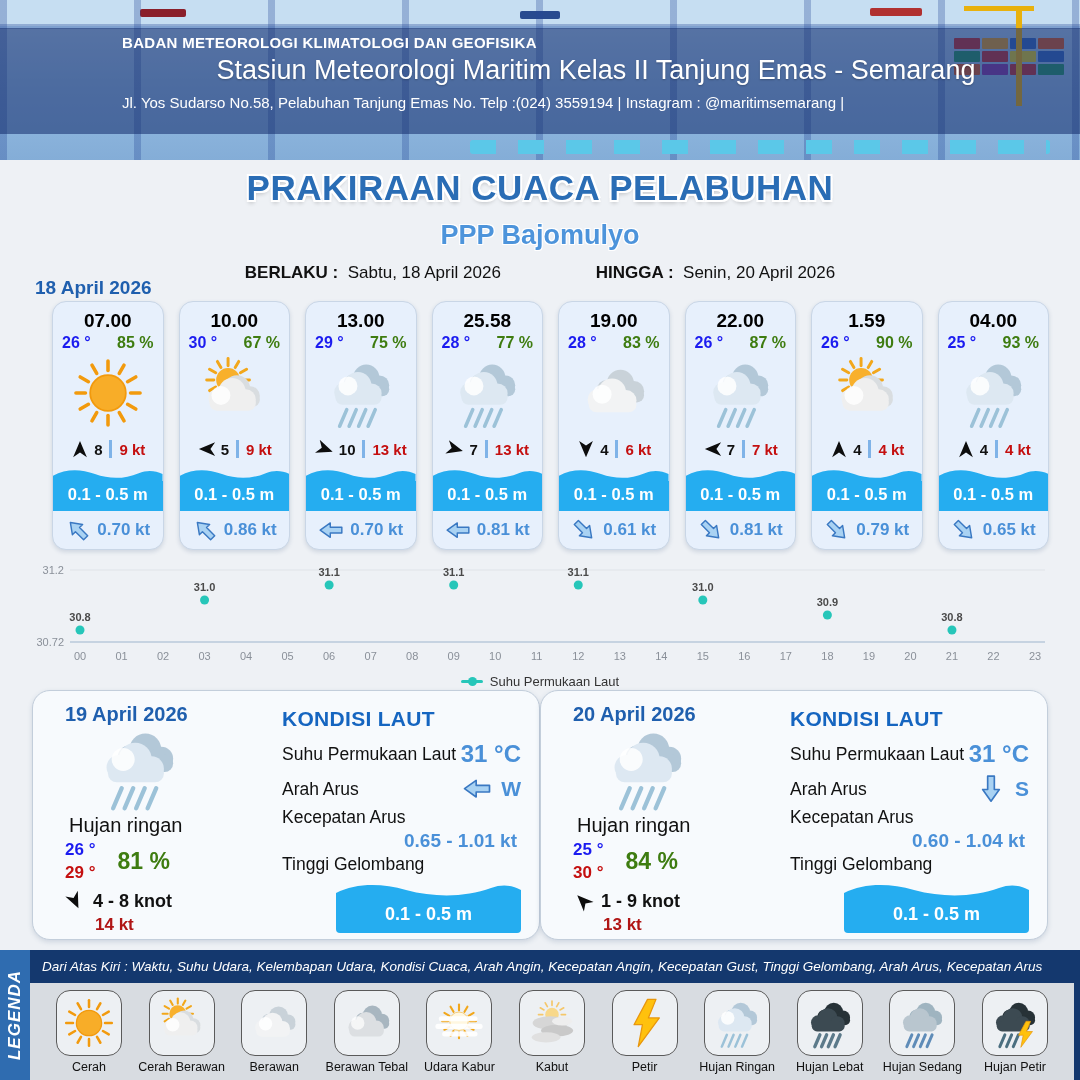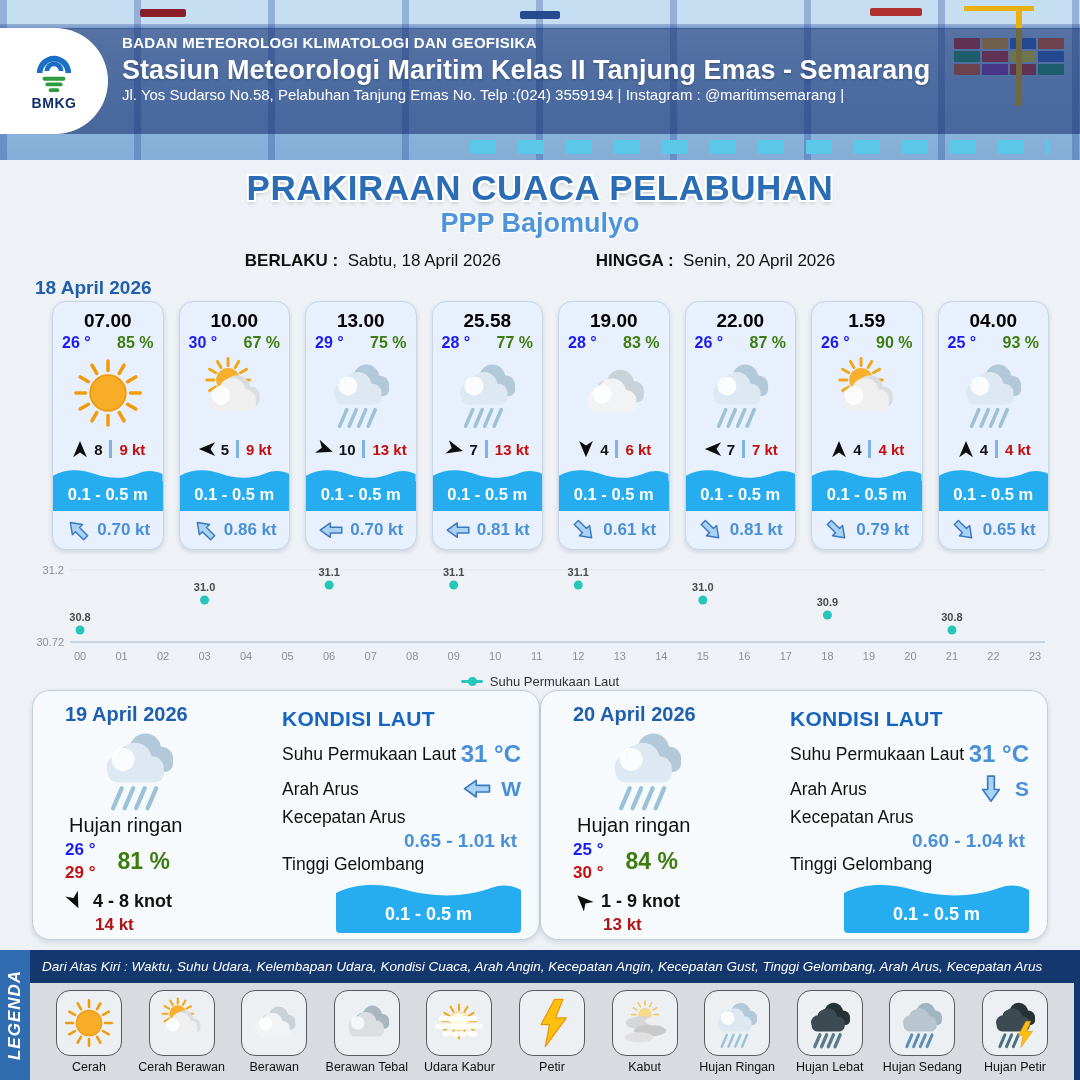--- a/index.html
+++ b/index.html
@@ -18,28 +18,28 @@
   .crane{position:absolute;right:58px;top:6px;width:6px;height:100px;background:#e8b10e;}
   .crane:before{content:"";position:absolute;top:0;left:-52px;width:70px;height:5px;background:#e8b10e;}
   .seats{position:absolute;bottom:6px;left:470px;width:580px;height:14px;border-radius:3px;
     background:repeating-linear-gradient(90deg,#5bc8e8 0 26px,transparent 26px 48px);}
   .overlay{position:absolute;top:28px;left:0;right:0;height:106px;background:rgba(18,42,106,.55);}
   .logo{position:absolute;top:28px;left:0;width:108px;height:106px;background:#fff;
     border-radius:0 53px 53px 0;display:flex;flex-direction:column;align-items:center;justify-content:center;}
   .logo .bmkg-text{font-size:14px;font-weight:bold;color:#0d2f6e;letter-spacing:.5px;margin-top:1px;}
   .banner-text{position:absolute;top:34px;left:122px;right:10px;color:#fff;}
   .banner-text .l1{font-size:15px;font-weight:bold;letter-spacing:.3px;}
-  .banner-text .l2{font-size:27px;font-weight:bold;margin-top:4px;text-shadow:0 1px 2px rgba(0,0,0,.25);}
-  .banner-text .l3{font-size:15px;margin-top:0;}
+  .banner-text .l2{font-size:27px;font-weight:normal;margin-top:4px;text-shadow:0 1px 2px rgba(0,0,0,.25);text-align:center;}
+  .banner-text .l3{font-size:15px;margin-top:8px;}
 
   
   .title-wrap{position:absolute;top:168px;left:0;width:100%;text-align:center;}
   .main-title{font-size:35px;font-weight:800;color:#2a6db5;letter-spacing:.5px;
     text-shadow:-2px -2px 0 #fff,2px -2px 0 #fff,-2px 2px 0 #fff,2px 2px 0 #fff,0 3px 4px rgba(0,0,0,.22);}
-  .sub-title{font-size:27px;font-weight:800;color:#4d94db;margin-top:0;
+  .sub-title{font-size:27px;font-weight:800;color:#4d94db;margin-top:12px;
     text-shadow:-1px -1px 0 #fff,1px -1px 0 #fff,-1px 1px 0 #fff,1px 1px 0 #fff;}
   .validity{margin-top:12px;font-size:17px;color:#111;display:flex;justify-content:center;gap:95px;}
   .validity b{font-weight:bold;}
   .date-label{position:absolute;top:277px;left:35px;font-size:19px;font-weight:bold;color:#1f5fae;}
 
   
   .cards{position:absolute;top:301px;left:31px;right:31px;display:flex;gap:15px;padding-left:21px;}
   .card{flex:1;height:247px;background:#e7f0fc;border:1px solid #c9d6e6;border-radius:14px;
     overflow:hidden;display:flex;flex-direction:column;box-shadow:0 2px 4px rgba(60,90,130,.18);}
   .card .time{text-align:center;font-size:19px;font-weight:bold;color:#000;padding-top:8px;}
@@ -133,30 +133,20 @@
         <span style="background:#e0d02e"></span>
         <span style="background:#3a6fc2"></span>
       <span style="background:#d8602a"></span>
         <span style="background:#8a44a8"></span>
         <span style="background:#c23a3a"></span>
         <span style="background:#2e9b6e"></span>
     </div>
     <div class="crane"></div>
     <div class="seats"></div>
     <div class="overlay"></div>
-    <div class="logo">
-      <svg width="46" height="42" viewBox="0 0 48 44">
-        <path d="M6 22 A18 18 0 0 1 42 22 L36 22 A12 12 0 0 0 12 22 Z" fill="#1a6fc4"></path>
-        <path d="M14 20 A10 10 0 0 1 34 20 L29 20 A5 5 0 0 0 19 20 Z" fill="#1a6fc4"></path>
-        <rect x="12" y="26" width="24" height="4" rx="2" fill="#2e9b3e"></rect>
-        <rect x="15" y="32" width="18" height="4" rx="2" fill="#2e9b3e"></rect>
-        <rect x="18.5" y="38" width="11" height="4" rx="2" fill="#2e9b3e"></rect>
-      </svg>
-      <div class="bmkg-text">BMKG</div>
-    </div>
     <div class="banner-text">
       <div class="l1">BADAN METEOROLOGI KLIMATOLOGI DAN GEOFISIKA</div>
       <div class="l2">Stasiun Meteorologi Maritim Kelas II Tanjung Emas - Semarang</div>
       <div class="l3">Jl. Yos Sudarso No.58, Pelabuhan Tanjung Emas No. Telp :(024) 3559194 | Instagram : @maritimsemarang |</div>
     </div>
   </div>
 
   <div class="title-wrap">
     <div class="main-title">PRAKIRAAN CUACA PELABUHAN</div>
     <div class="sub-title">PPP Bajomulyo</div>
@@ -944,29 +934,20 @@
                 <rect x="12" y="42" width="42" height="6" rx="3"></rect>
               </g>
             </svg>
           </div>
       <div class="ilabel">Udara Kabur</div>
     </div>
 
     <div class="tile">
       <div class="ibox">
             <svg width="54" height="54" viewBox="0 0 64 64">
-              <polygon transform="translate(15 4) scale(1)" points="20,0 4,30 14,30 9,56 34,22 21,22 30,0" fill="#ffc10d" stroke="#e8960c" stroke-width="1.5" stroke-linejoin="round"></polygon>
-            </svg>
-          </div>
-      <div class="ilabel">Petir</div>
-    </div>
-
-    <div class="tile">
-      <div class="ibox">
-            <svg width="54" height="54" viewBox="0 0 64 64">
               <line x1="43.0" y1="22.0" x2="48.0" y2="22.0" stroke="#f5c76a" stroke-width="2" stroke-linecap="round"></line>
               <line x1="41.5" y1="27.5" x2="45.9" y2="30.0" stroke="#f5c76a" stroke-width="2" stroke-linecap="round"></line>
               <line x1="37.5" y1="31.5" x2="40.0" y2="35.9" stroke="#f5c76a" stroke-width="2" stroke-linecap="round"></line>
               <line x1="32.0" y1="33.0" x2="32.0" y2="38.0" stroke="#f5c76a" stroke-width="2" stroke-linecap="round"></line>
               <line x1="26.5" y1="31.5" x2="24.0" y2="35.9" stroke="#f5c76a" stroke-width="2" stroke-linecap="round"></line>
               <line x1="22.5" y1="27.5" x2="18.1" y2="30.0" stroke="#f5c76a" stroke-width="2" stroke-linecap="round"></line>
               <line x1="21.0" y1="22.0" x2="16.0" y2="22.0" stroke="#f5c76a" stroke-width="2" stroke-linecap="round"></line>
               <line x1="22.5" y1="16.5" x2="18.1" y2="14.0" stroke="#f5c76a" stroke-width="2" stroke-linecap="round"></line>
               <line x1="26.5" y1="12.5" x2="24.0" y2="8.1" stroke="#f5c76a" stroke-width="2" stroke-linecap="round"></line>
               <line x1="32.0" y1="11.0" x2="32.0" y2="6.0" stroke="#f5c76a" stroke-width="2" stroke-linecap="round"></line>
@@ -980,20 +961,29 @@
                 <ellipse cx="44" cy="30" rx="12" ry="5" fill="#eee"></ellipse>
               </g>
             </svg>
           </div>
       <div class="ilabel">Kabut</div>
     </div>
 
     <div class="tile">
       <div class="ibox">
             <svg width="54" height="54" viewBox="0 0 64 64">
+              <polygon transform="translate(15 4) scale(1)" points="20,0 4,30 14,30 9,56 34,22 21,22 30,0" fill="#ffc10d" stroke="#e8960c" stroke-width="1.5" stroke-linejoin="round"></polygon>
+            </svg>
+          </div>
+      <div class="ilabel">Petir</div>
+    </div>
+
+    <div class="tile">
+      <div class="ibox">
+            <svg width="54" height="54" viewBox="0 0 64 64">
               <g transform="translate(7 -3) scale(0.92)" fill="#b3c8d8">
  <circle cx="20" cy="30" r="9"></circle>
                 <circle cx="32" cy="24" r="12"></circle>
                 <circle cx="44" cy="31" r="9"></circle>
  <rect x="12" y="28" width="41" height="13" rx="6.5"></rect>
               </g>
               <g transform="translate(-1 3) scale(0.95)" fill="#dde8f2">
  <circle cx="20" cy="30" r="9"></circle>
                 <circle cx="32" cy="24" r="12"></circle>
                 <circle cx="44" cy="31" r="9"></circle>

